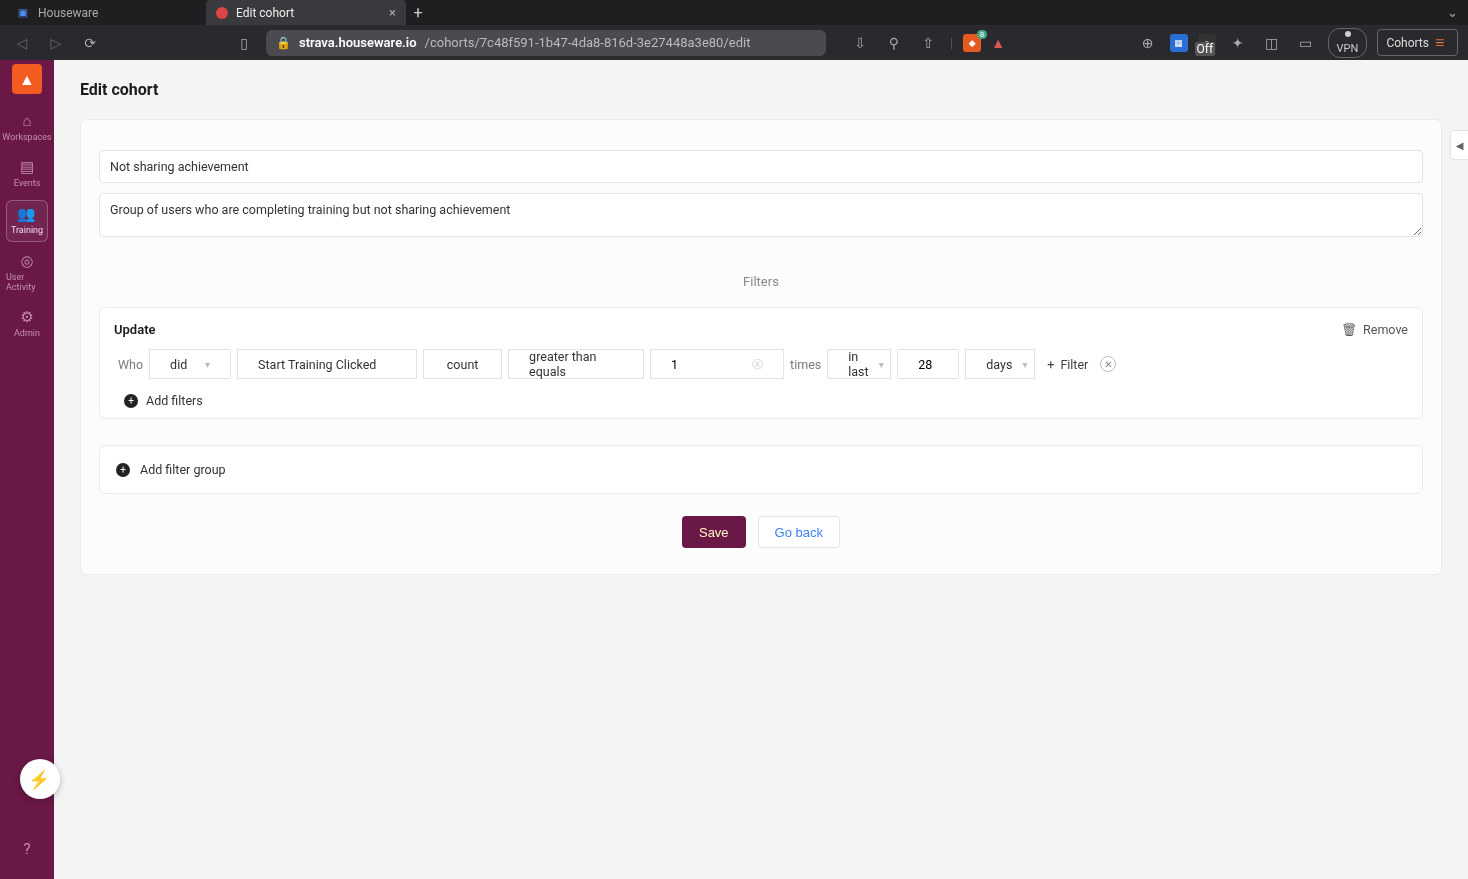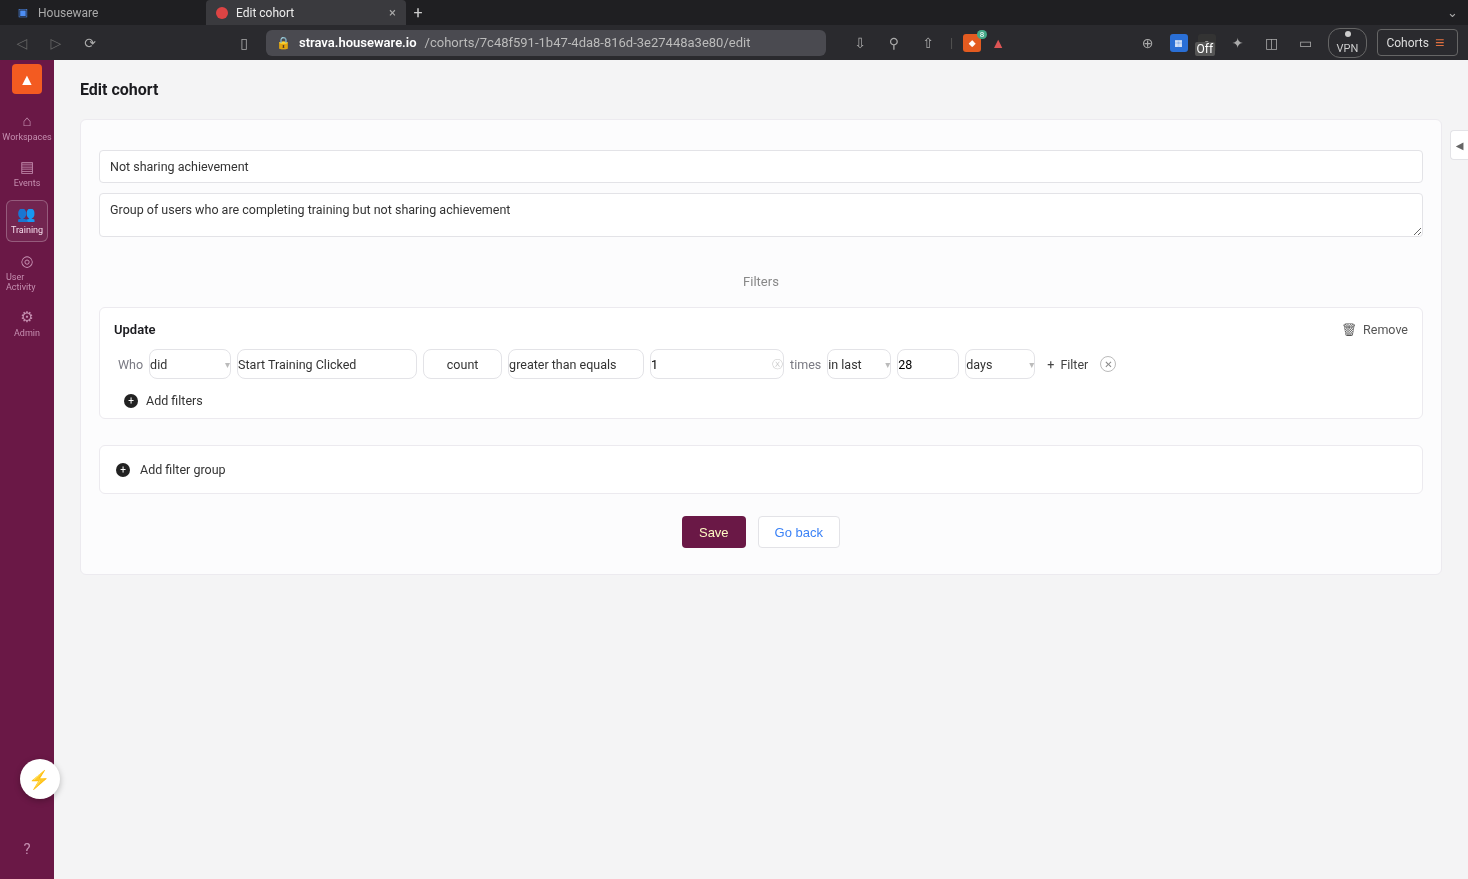--- a/index.html
+++ b/index.html
@@ -150,22 +150,22 @@
   }
   .filter-group-header {
     display:flex; align-items:center; justify-content:space-between; margin-bottom:12px;
   }
   .filter-group-title { font-size:13px; font-weight:600; color:#1b1b1f; }
   .remove-link { color:#555; font-size:12.5px; display:flex; align-items:center; gap:6px; cursor:pointer; }
 
   .filter-row { display:flex; align-items:center; gap:6px; flex-wrap:wrap; padding-left:4px; }
   .fr-label { font-size:12.5px; color:#7a7a83; }
   .sel, .num-input {
-    border:1px solid #e3e3e7; border-radius:8px; background:#fff; height:30px;
-    padding:0 0; font-size:12.5px; color:#333; display:flex; align-items:center; justify-content:space-between; gap:10px;
+    border:1px solid #e3e3e7; border-radius:0; background:#fff; height:30px;
+    padding:0 20px; font-size:12.5px; color:#333; display:flex; align-items:center; justify-content:space-between; gap:10px;
   }
   .sel { cursor:pointer; }
   .sel .caret { color:#bbb; font-size:10px; margin-left:auto; }
   .w-did{width:82px;} .w-event{width:180px;} .w-count{width:79px;justify-content:center;}
   .w-op{width:136px;} .w-num{width:134px;position:relative;}
   .w-inlast{width:64px;} .w-days-n{width:62px;} .w-days-u{width:70px;}
   .num-input input { border:none; outline:none; width:100%; font-size:12.5px; font-family:inherit; }
   .clear-x { color:#ccc; font-size:11px; cursor:pointer; }
   .plus-filter { display:flex; align-items:center; gap:6px; font-size:12.5px; color:#444; cursor:pointer; padding:0 6px;}
   .x-circle { width:16px;height:16px;border:1px solid #bbb;border-radius:50%;display:inline-flex;align-items:center;justify-content:center;font-size:10px;color:#888;cursor:pointer;}

